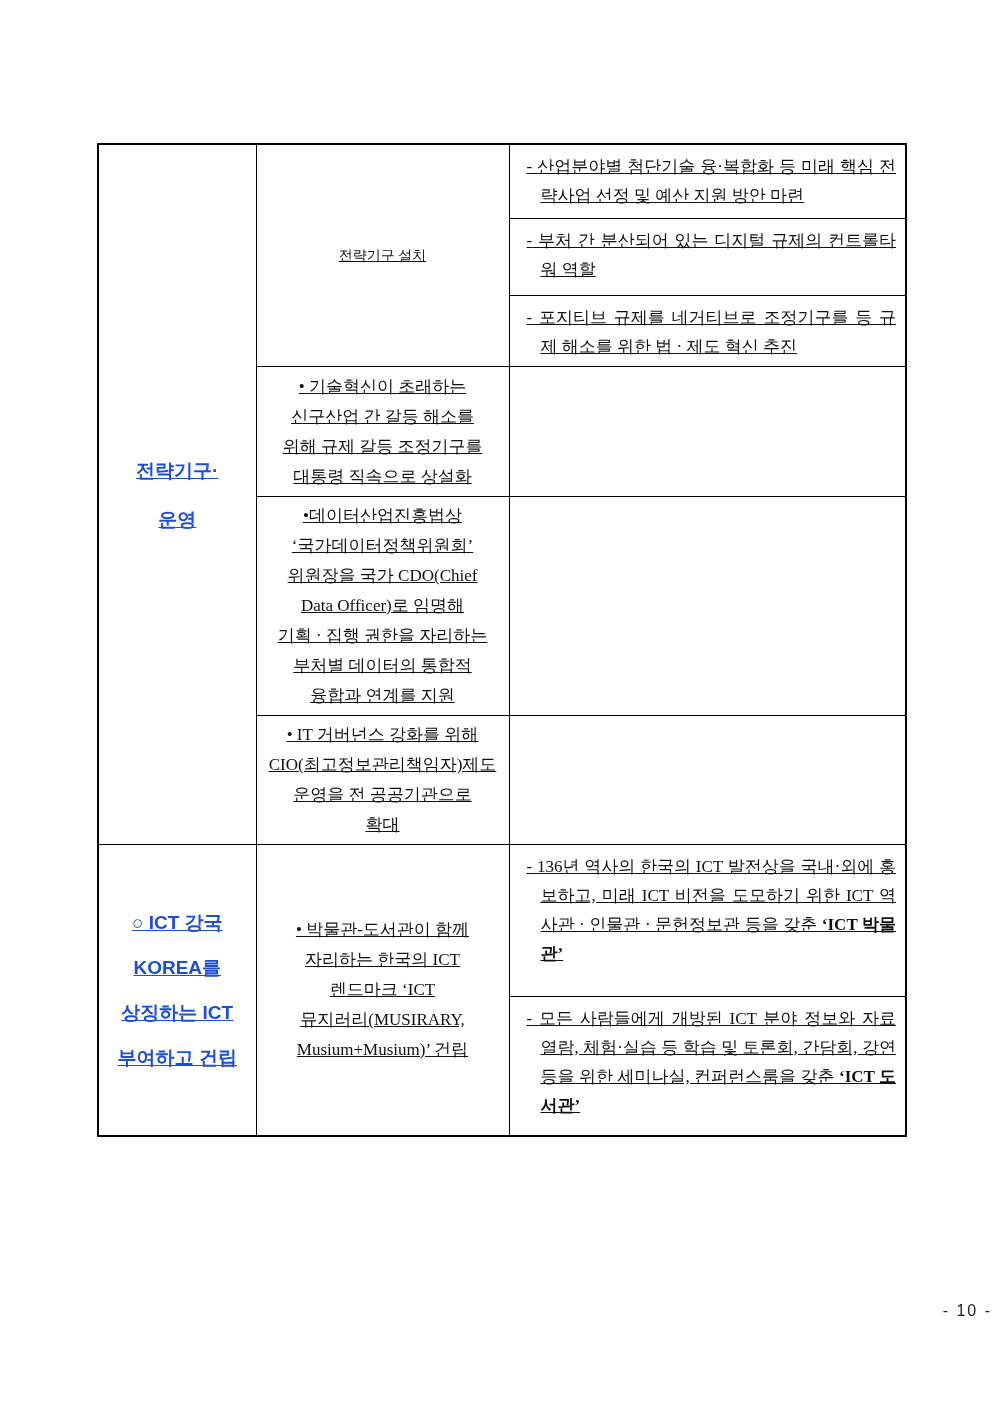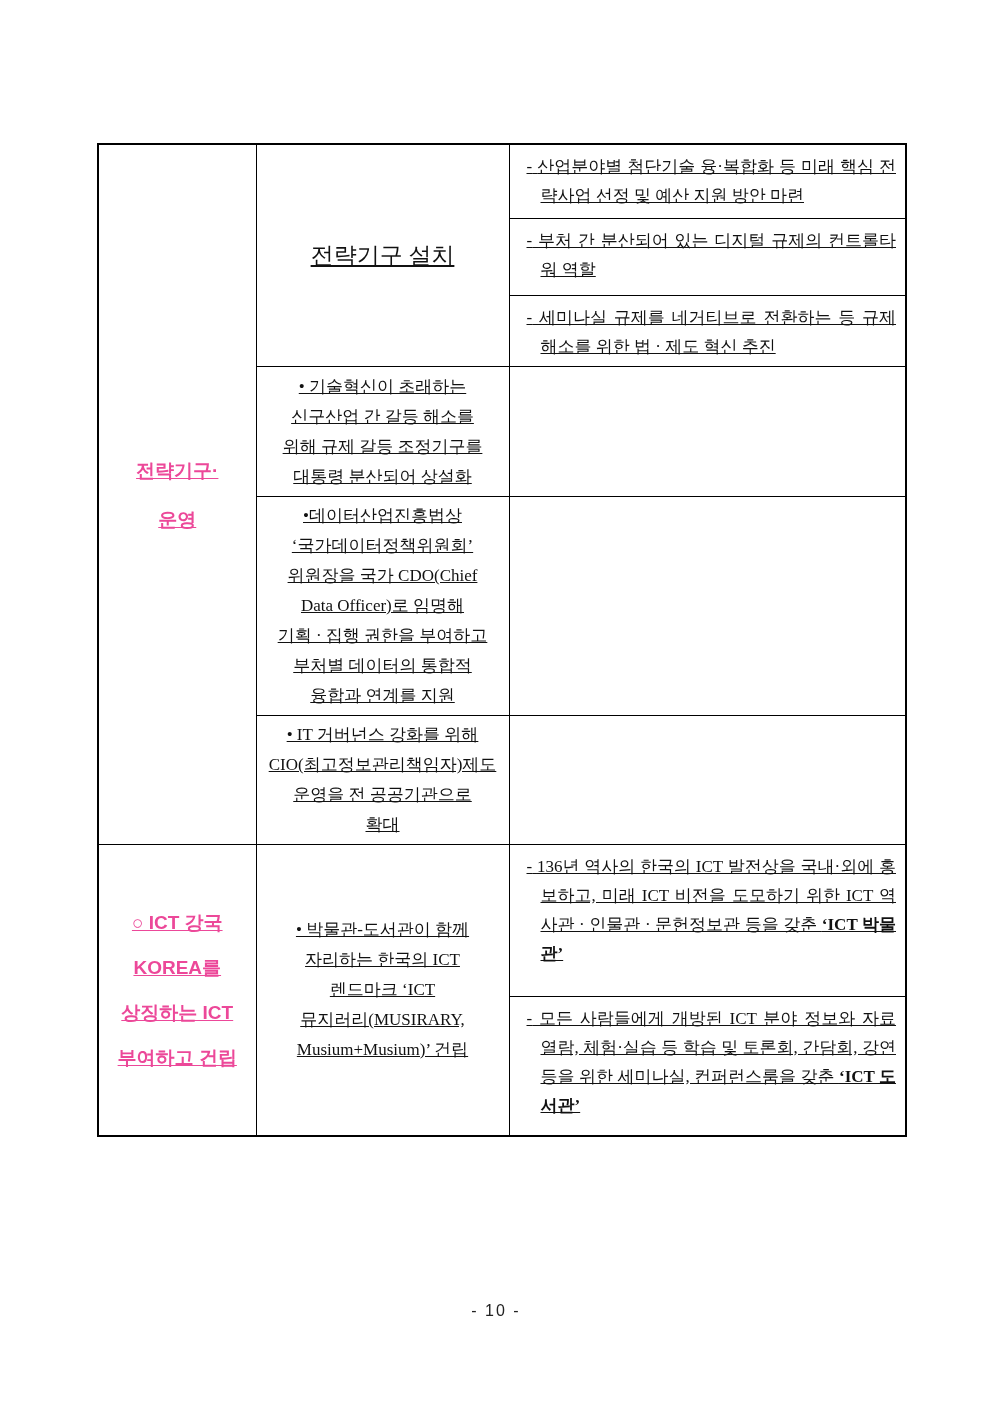--- a/index.html
+++ b/index.html
@@ -42,37 +42,37 @@
   tr.r4 td { height: 117px; }
   tr.r5 td { height: 199px; }
   tr.r6 td { height: 109px; margin-left: 37px; }
   tr.r7 td { height: 139px; }
   tr.r8 td { height: 126px; margin-top: 24px; }
 
   
   td.cat {
     font-family: "Liberation Sans", "DejaVu Sans", sans-serif;
     font-weight: bold;
-    color: #ec4899;
+    color: #1d4ed8;
     text-align: center;
     white-space: pre-line;
     font-size: 19px;
   }
   td.cat.g1 { line-height: 49px; }
   td.cat.g2 { line-height: 45px; }
 
   
   td.mid {
     text-align: center;
     white-space: pre-line;
     line-height: 30px;
     padding: 4px 6px;
   }
   td.mid.title-cell {
-    font-size: 23px;
+    font-size: 14px;
     white-space: normal;
     text-align: center;
   }
 
   
   td.det {
     vertical-align: top;
     padding: 7px 9px 5px 9px;
   }
   .detail-item {
@@ -81,21 +81,21 @@
     text-indent: -14px;
     line-height: 29px;
   }
   .b { font-weight: bold; }
 
   .page-number {
     position: absolute;
     left: 0;
     top: 1302px;
     width: 992px;
-    text-align: center;
+    text-align: right;
     font-family: "Liberation Sans", "DejaVu Sans", sans-serif;
     font-size: 16px;
     letter-spacing: 2px;
     color: #222222;
   }
 </style>
 </head>
 <body>
 
 <table class="doc-table">
@@ -116,38 +116,38 @@
   </tr>
 
   <tr class="r2">
     <td class="det">
       <div class="detail-item"><span>-</span> <span>부처 간 분산되어 있는 디지털 규제의 컨트롤타워 역할</span></div>
     </td>
   </tr>
 
   <tr class="r3">
     <td class="det">
-      <div class="detail-item"><span>-</span> <span>세미나실 규제를 네거티브로 전환하는 등 규제 해소를 위한 법 · 제도 혁신 추진</span></div>
+      <div class="detail-item"><span>-</span> <span>포지티브 규제를 네거티브로 조정기구를 등 규제 해소를 위한 법 · 제도 혁신 추진</span></div>
     </td>
   </tr>
 
   <tr class="r4">
     <td class="mid">• 기술혁신이 초래하는
 신구산업 간 갈등 해소를
 위해 규제 갈등 조정기구를
-대통령 분산되어 상설화</td>
+대통령 직속으로 상설화</td>
     <td class="det"></td>
   </tr>
 
   <tr class="r5">
     <td class="mid">•데이터산업진흥법상
 ‘국가데이터정책위원회’
 위원장을 국가 CDO(Chief
 Data Officer)로 임명해
-기획 · 집행 권한을 부여하고
+기획 · 집행 권한을 자리하는
 부처별 데이터의 통합적
 융합과 연계를 지원</td>
     <td class="det"></td>
   </tr>
 
   <tr class="r6">
     <td class="mid">• IT 거버넌스 강화를 위해
 CIO(최고정보관리책임자)제도
 운영을 전 공공기관으로
 확대</td>

